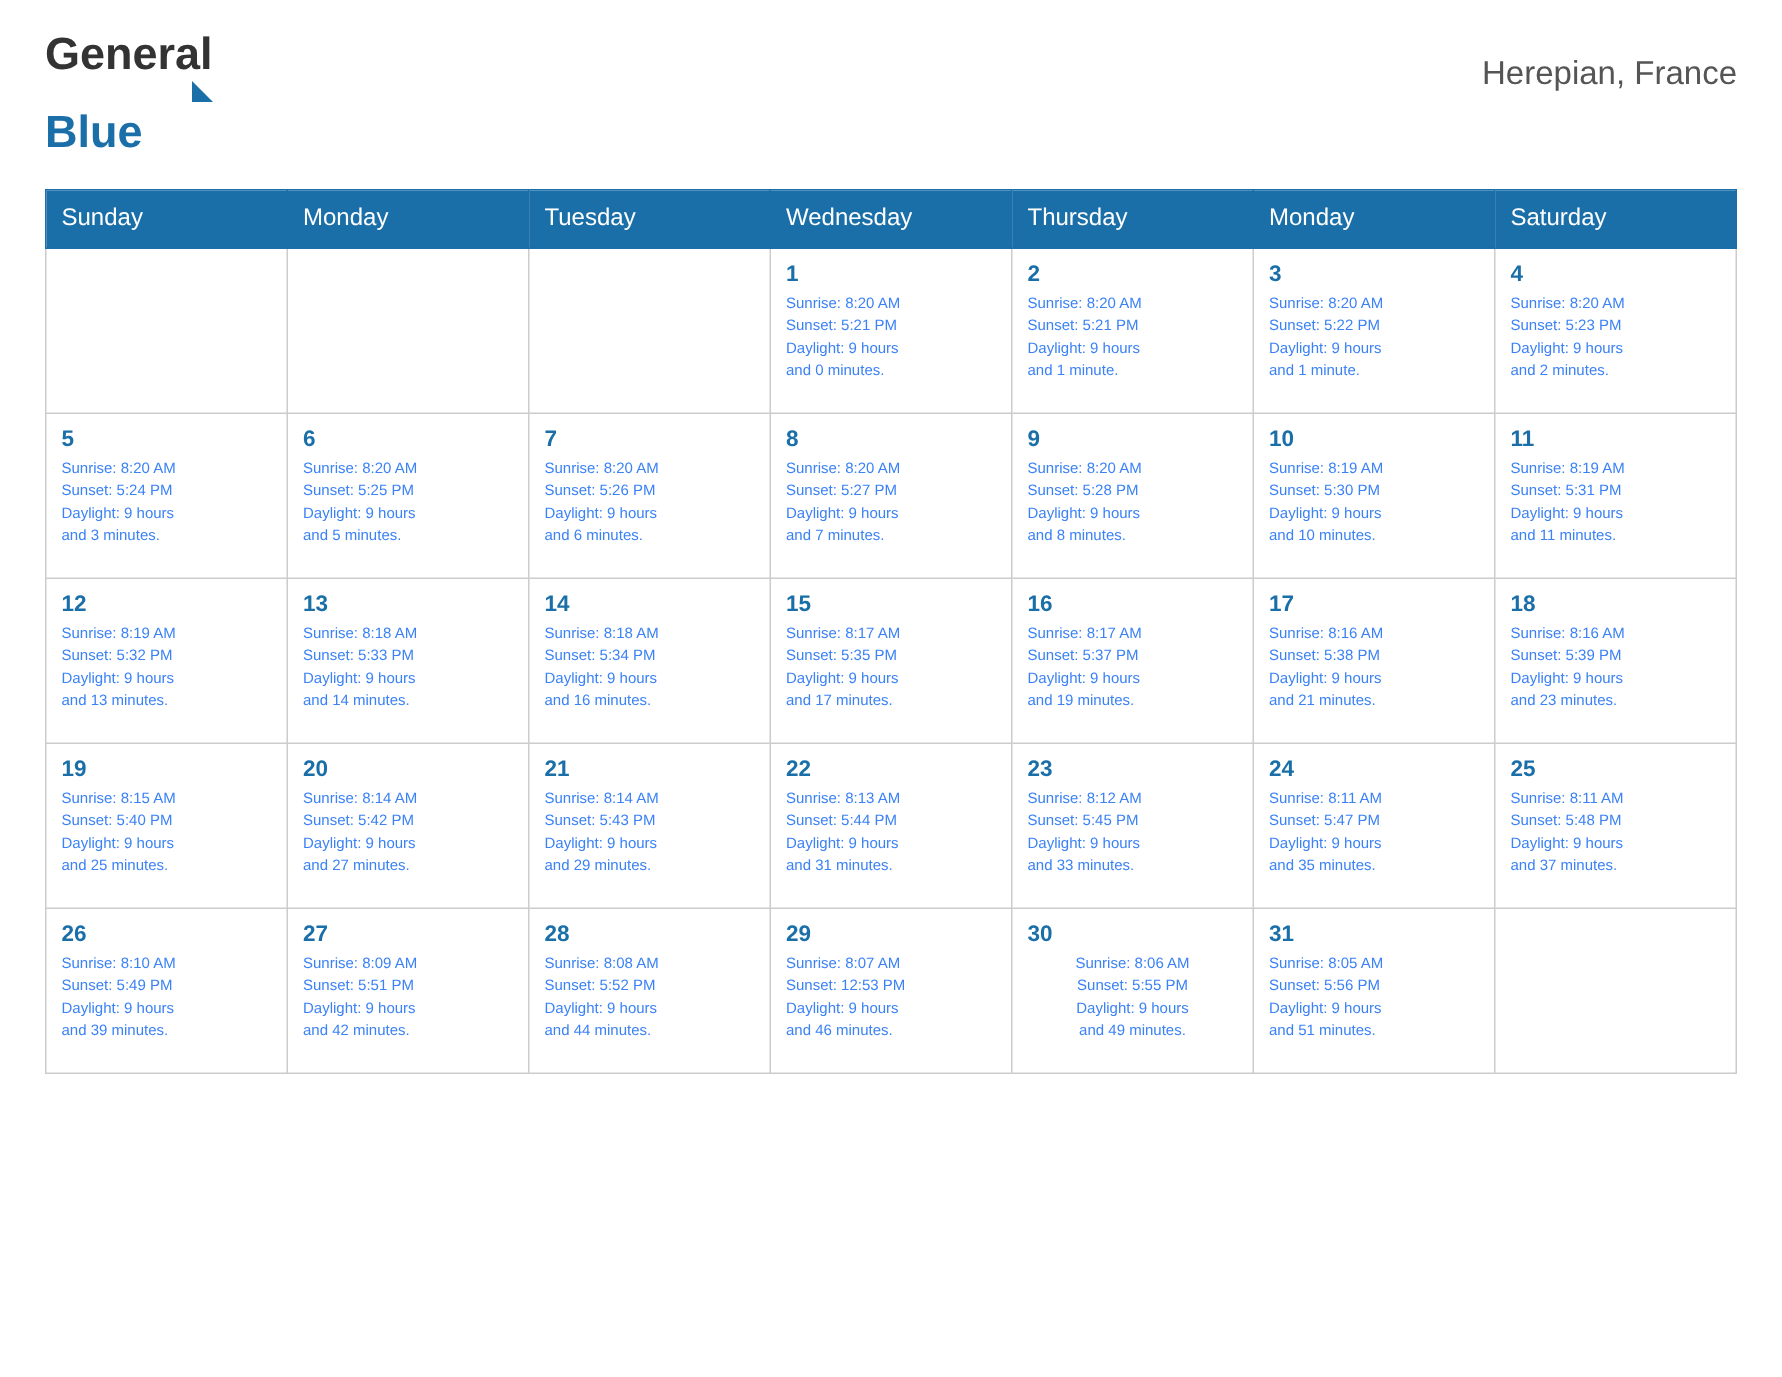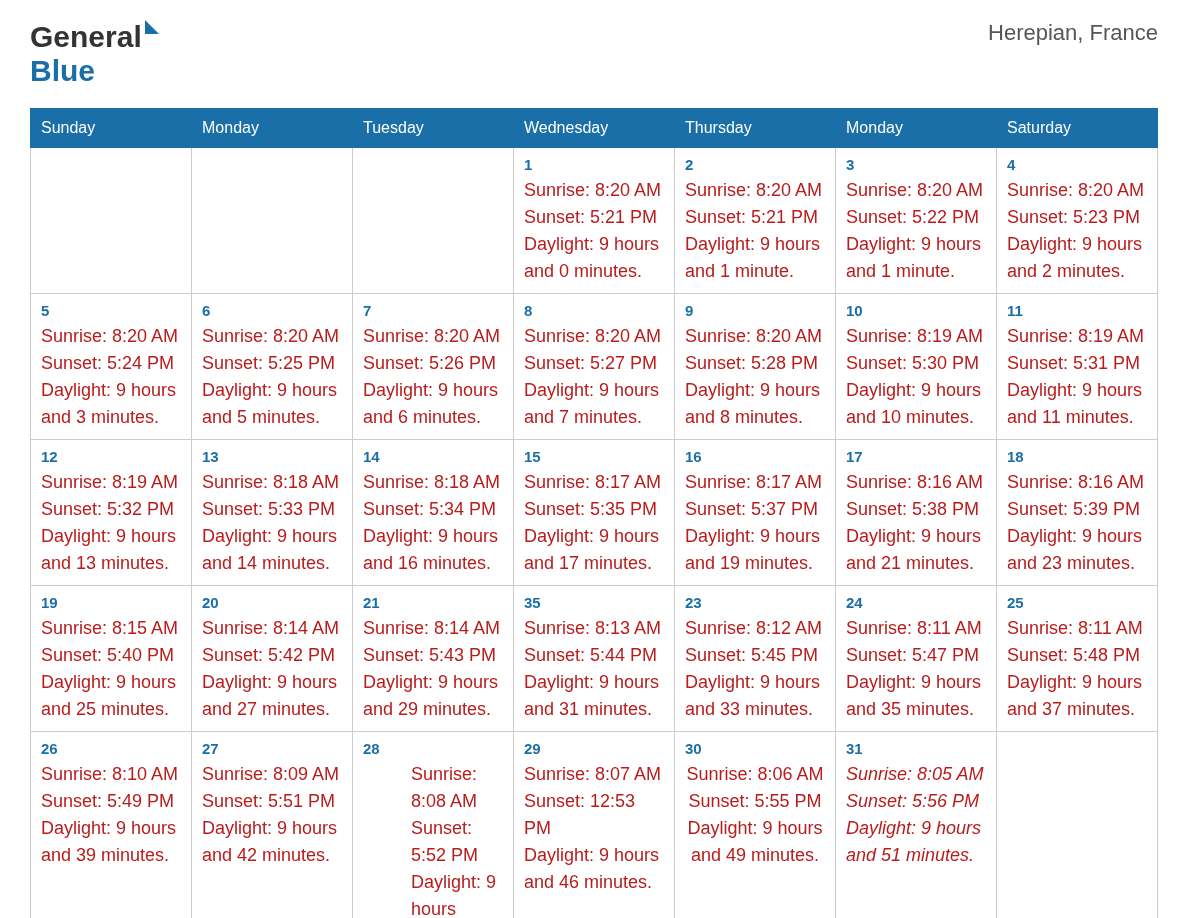--- a/index.html
+++ b/index.html
@@ -27,21 +27,21 @@
     }
     .month-title {
       font-size: 52px;
       font-weight: bold;
       color: #333;
       line-height: 1.1;
     }
     .location {
       font-size: 22px;
       color: #555;
-      margin-top: 0;
+      margin-top: 16px;
     }
     .calendar-table {
       width: 100%;
       border-collapse: collapse;
       table-layout: fixed;
     }
     .calendar-table thead tr th {
       background-color: #1a6fa8;
       color: #fff;
       font-size: 16px;
@@ -59,30 +59,31 @@
       color: #333;
     }
     .calendar-table tbody tr td .day-number {
       font-size: 15px;
       font-weight: bold;
       color: #1a6fa8;
       display: block;
       margin-bottom: 4px;
     }
     .calendar-table tbody tr td .day-info {
-      font-size: 18px;
+      font-size: 10px;
       line-height: 1.5;
-      color: #b91c1c;
+      color: #3b82f6;
     }
     .calendar-table tbody tr td.empty {
       background: #fff;
     }
     .logo-row {
       display: flex;
-      align-items: flex-start;
+      align-items: flex-end;
+      flex-direction: column;
     }
     .logo-text-general {
       font-size: 30px;
       font-weight: bold;
       color: #333;
     }
     .logo-arrow {
       display: inline-block;
       margin-left: 3px;
       width: 0;
@@ -281,21 +282,21 @@
 and 27 minutes.</div>
         </td>
         <td>
           <span class="day-number">21</span>
           <div class="day-info" style="white-space: pre-line;">Sunrise: 8:14 AM
 Sunset: 5:43 PM
 Daylight: 9 hours
 and 29 minutes.</div>
         </td>
         <td>
-          <span class="day-number">35</span>
+          <span class="day-number">22</span>
           <div class="day-info" style="white-space: pre-line;">Sunrise: 8:13 AM
 Sunset: 5:44 PM
 Daylight: 9 hours
 and 31 minutes.</div>
         </td>
         <td>
           <span class="day-number">23</span>
           <div class="day-info" style="white-space: pre-line;">Sunrise: 8:12 AM
 Sunset: 5:45 PM
 Daylight: 9 hours
@@ -326,42 +327,42 @@
         </td>
         <td>
           <span class="day-number">27</span>
           <div class="day-info" style="white-space: pre-line;">Sunrise: 8:09 AM
 Sunset: 5:51 PM
 Daylight: 9 hours
 and 42 minutes.</div>
         </td>
         <td>
           <span class="day-number">28</span>
-          <div class="day-info" style="white-space: pre-line; margin-left: 48px;">Sunrise: 8:08 AM
+          <div class="day-info" style="white-space: pre-line;">Sunrise: 8:08 AM
 Sunset: 5:52 PM
 Daylight: 9 hours
 and 44 minutes.</div>
         </td>
         <td>
           <span class="day-number">29</span>
           <div class="day-info" style="white-space: pre-line;">Sunrise: 8:07 AM
 Sunset: 12:53 PM
 Daylight: 9 hours
 and 46 minutes.</div>
         </td>
         <td>
           <span class="day-number">30</span>
           <div class="day-info" style="white-space: pre-line; text-align: center;">Sunrise: 8:06 AM
 Sunset: 5:55 PM
 Daylight: 9 hours
 and 49 minutes.</div>
         </td>
         <td>
           <span class="day-number">31</span>
-          <div class="day-info" style="white-space: pre-line; font-style: italic;">Sunrise: 8:05 AM
+          <div class="day-info" style="white-space: pre-line;">Sunrise: 8:05 AM
 Sunset: 5:56 PM
 Daylight: 9 hours
 and 51 minutes.</div>
         </td>
         <td class="empty"></td>
       </tr>
     </tbody>
 </table>
 
 </body></html>

